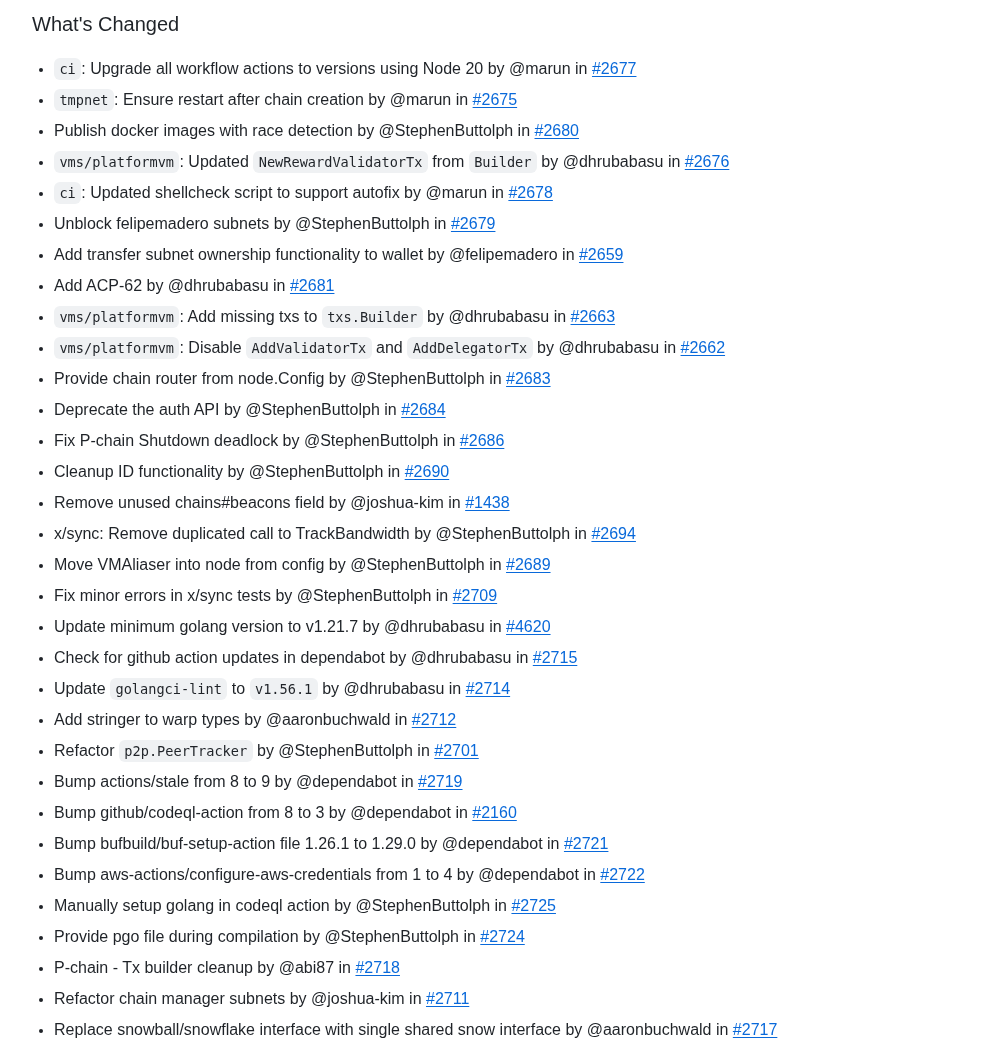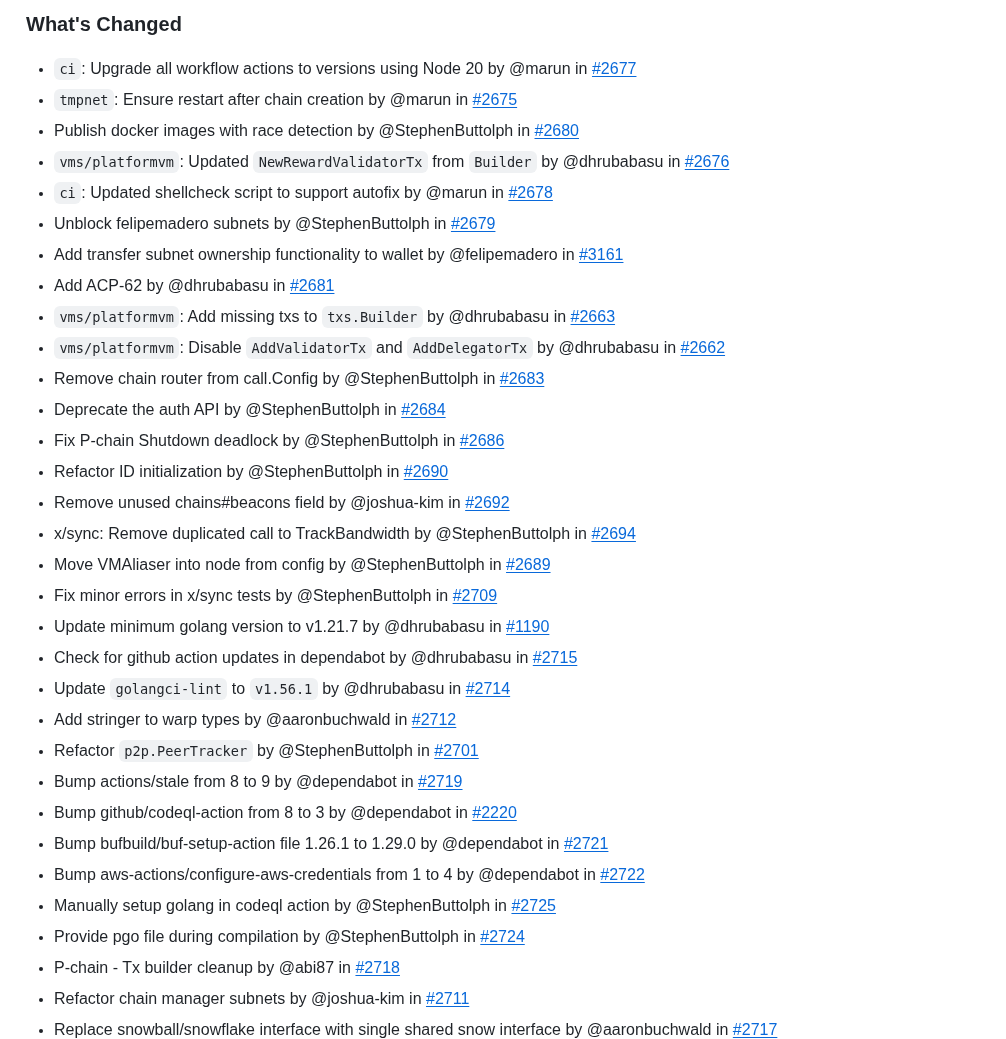--- a/index.html
+++ b/index.html
@@ -19,22 +19,22 @@
   }
   .page {
     width: 1006px;
     min-height: 1039px;
     background: var(--page-bg);
     padding: 10px 20px 12px 20px;
   }
   h2.section-title {
     font-size: 20px;
     line-height: 1.25;
-    font-weight: 700;
-    margin: 2px 0 20px 6px;
+    font-weight: 400;
+    margin: 2px 0 20px 12px;
     color: var(--text-color);
   }
   ul.changelog {
     margin: 0;
     padding: 0 0 0 34px;
     list-style: disc outside;
   }
   ul.changelog > li {
     margin: 0 0 7px 0;
     line-height: 24px;
@@ -62,39 +62,39 @@
 
 <div class="page">
   <h2 class="section-title">What's Changed</h2>
   <ul class="changelog">
       <li><code>ci</code><span>: Upgrade all workflow actions to versions using Node 20 by @marun in </span><a href="#">#2677</a></li>
       <li><code>tmpnet</code><span>: Ensure restart after chain creation by @marun in </span><a href="#">#2675</a></li>
       <li><span>Publish docker images with race detection by @StephenButtolph in </span><a href="#">#2680</a></li>
       <li><code>vms/platformvm</code><span>: Updated </span><code>NewRewardValidatorTx</code><span> from </span><code>Builder</code><span> by @dhrubabasu in </span><a href="#">#2676</a></li>
       <li><code>ci</code><span>: Updated shellcheck script to support autofix by @marun in </span><a href="#">#2678</a></li>
       <li><span>Unblock felipemadero subnets by @StephenButtolph in </span><a href="#">#2679</a></li>
-      <li><span>Add transfer subnet ownership functionality to wallet by @felipemadero in </span><a href="#">#3161</a></li>
+      <li><span>Add transfer subnet ownership functionality to wallet by @felipemadero in </span><a href="#">#2659</a></li>
       <li><span>Add ACP-62 by @dhrubabasu in </span><a href="#">#2681</a></li>
       <li><code>vms/platformvm</code><span>: Add missing txs to </span><code>txs.Builder</code><span> by @dhrubabasu in </span><a href="#">#2663</a></li>
       <li><code>vms/platformvm</code><span>: Disable </span><code>AddValidatorTx</code><span> and </span><code>AddDelegatorTx</code><span> by @dhrubabasu in </span><a href="#">#2662</a></li>
-      <li><span>Remove chain router from call.Config by @StephenButtolph in </span><a href="#">#2683</a></li>
+      <li><span>Provide chain router from node.Config by @StephenButtolph in </span><a href="#">#2683</a></li>
       <li><span>Deprecate the auth API by @StephenButtolph in </span><a href="#">#2684</a></li>
       <li><span>Fix P-chain Shutdown deadlock by @StephenButtolph in </span><a href="#">#2686</a></li>
-      <li><span>Refactor ID initialization by @StephenButtolph in </span><a href="#">#2690</a></li>
-      <li><span>Remove unused chains#beacons field by @joshua-kim in </span><a href="#">#2692</a></li>
+      <li><span>Cleanup ID functionality by @StephenButtolph in </span><a href="#">#2690</a></li>
+      <li><span>Remove unused chains#beacons field by @joshua-kim in </span><a href="#">#1438</a></li>
       <li><span>x/sync: Remove duplicated call to TrackBandwidth by @StephenButtolph in </span><a href="#">#2694</a></li>
       <li><span>Move VMAliaser into node from config by @StephenButtolph in </span><a href="#">#2689</a></li>
       <li><span>Fix minor errors in x/sync tests by @StephenButtolph in </span><a href="#">#2709</a></li>
-      <li><span>Update minimum golang version to v1.21.7 by @dhrubabasu in </span><a href="#">#1190</a></li>
+      <li><span>Update minimum golang version to v1.21.7 by @dhrubabasu in </span><a href="#">#4620</a></li>
       <li><span>Check for github action updates in dependabot by @dhrubabasu in </span><a href="#">#2715</a></li>
       <li><span>Update </span><code>golangci-lint</code><span> to </span><code>v1.56.1</code><span> by @dhrubabasu in </span><a href="#">#2714</a></li>
       <li><span>Add stringer to warp types by @aaronbuchwald in </span><a href="#">#2712</a></li>
       <li><span>Refactor </span><code>p2p.PeerTracker</code><span> by @StephenButtolph in </span><a href="#">#2701</a></li>
       <li><span>Bump actions/stale from 8 to 9 by @dependabot in </span><a href="#">#2719</a></li>
-      <li><span>Bump github/codeql-action from 8 to 3 by @dependabot in </span><a href="#">#2220</a></li>
+      <li><span>Bump github/codeql-action from 8 to 3 by @dependabot in </span><a href="#">#2160</a></li>
       <li><span>Bump bufbuild/buf-setup-action file 1.26.1 to 1.29.0 by @dependabot in </span><a href="#">#2721</a></li>
       <li><span>Bump aws-actions/configure-aws-credentials from 1 to 4 by @dependabot in </span><a href="#">#2722</a></li>
       <li><span>Manually setup golang in codeql action by @StephenButtolph in </span><a href="#">#2725</a></li>
       <li><span>Provide pgo file during compilation by @StephenButtolph in </span><a href="#">#2724</a></li>
       <li><span>P-chain - Tx builder cleanup by @abi87 in </span><a href="#">#2718</a></li>
       <li><span>Refactor chain manager subnets by @joshua-kim in </span><a href="#">#2711</a></li>
       <li><span>Replace snowball/snowflake interface with single shared snow interface by @aaronbuchwald in </span><a href="#">#2717</a></li>
     </ul>
 </div>
 

